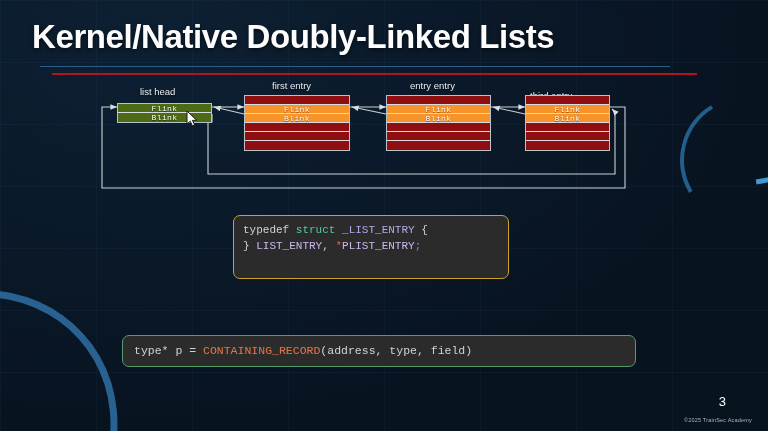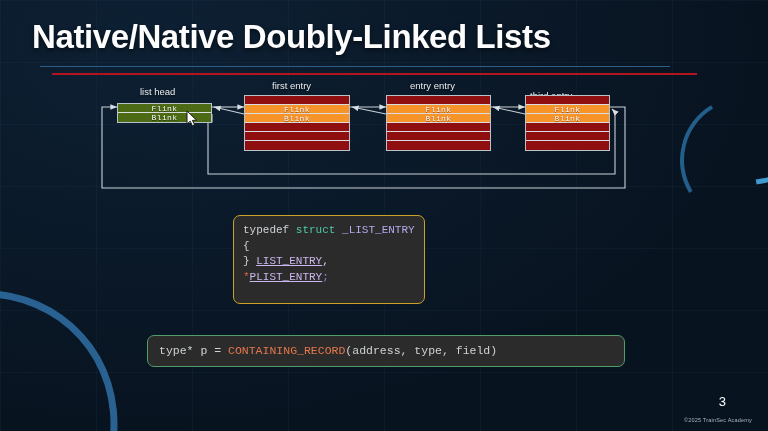--- a/index.html
+++ b/index.html
@@ -83,57 +83,57 @@
 
   
   .codebox{
     position:absolute;
     background:#2b2b2b;
     border-radius:7px;
     font-family:"Liberation Mono",monospace;
     box-sizing:border-box;
   }
   #code1{
-    left:233px;top:215px;width:192px;
+    left:233px;top:215px;width:276px;
     border:1.6px solid #c9a227;
-    padding:7px 9px 18px 9px;
+    padding:7px 9px 24px 9px;
     font-size:11px;line-height:15.5px;
   }
   #code2{
-    left:147px;top:335px;width:478px;
+    left:122px;top:335px;width:514px;
     border:1.4px solid #4f9e6a;
     padding:7px 11px;
     font-size:11.5px;line-height:16px;
     white-space:nowrap;
   }
   .c-plain{color:#cfd3d6;}
   .c-kw{color:#4ec9a6;}
   .c-type{color:#b6a8ee;}
-  .c-ident{color:#cdb7ee;text-decoration:underline;}
+  .c-ident{color:#cdb7ee;}
   .c-star{color:#e2604a;}
   .c-member{color:#e98fbe;}
   .c-punc{color:#9a7fd0;}
   .c-brace{color:#cfd3d6;}
   .c-fn{color:#e2774b;}
 
   
   #pagenum{position:absolute;right:42px;bottom:22px;color:#ffffff;font-size:13px;}
   #copy{position:absolute;right:16px;bottom:8px;color:#aab6c2;font-size:5.5px;letter-spacing:.2px;}
 </style>
 </head>
 <body>
 
 <div id="slide">
 
   <div class="swoosh sw1"></div>
   <div class="swoosh sw2"></div>
   <div class="swoosh sw4"></div>
   <div class="swoosh sw3"></div>
 
-  <div id="title">Native/Native Doubly-Linked Lists</div>
+  <div id="title">Kernel/Native Doubly-Linked Lists</div>
   <div id="rule-blue"></div>
   <div id="rule-red"></div>
 
   <div id="diagram">
     <svg id="wires">
       <defs>
         <marker id="ah" markerWidth="7" markerHeight="7" refX="6" refY="2.6" orient="auto">
           <path d="M0,0 L6,2.6 L0,5.2 z" fill="#d7dee4"></path>
         </marker>
       </defs>

